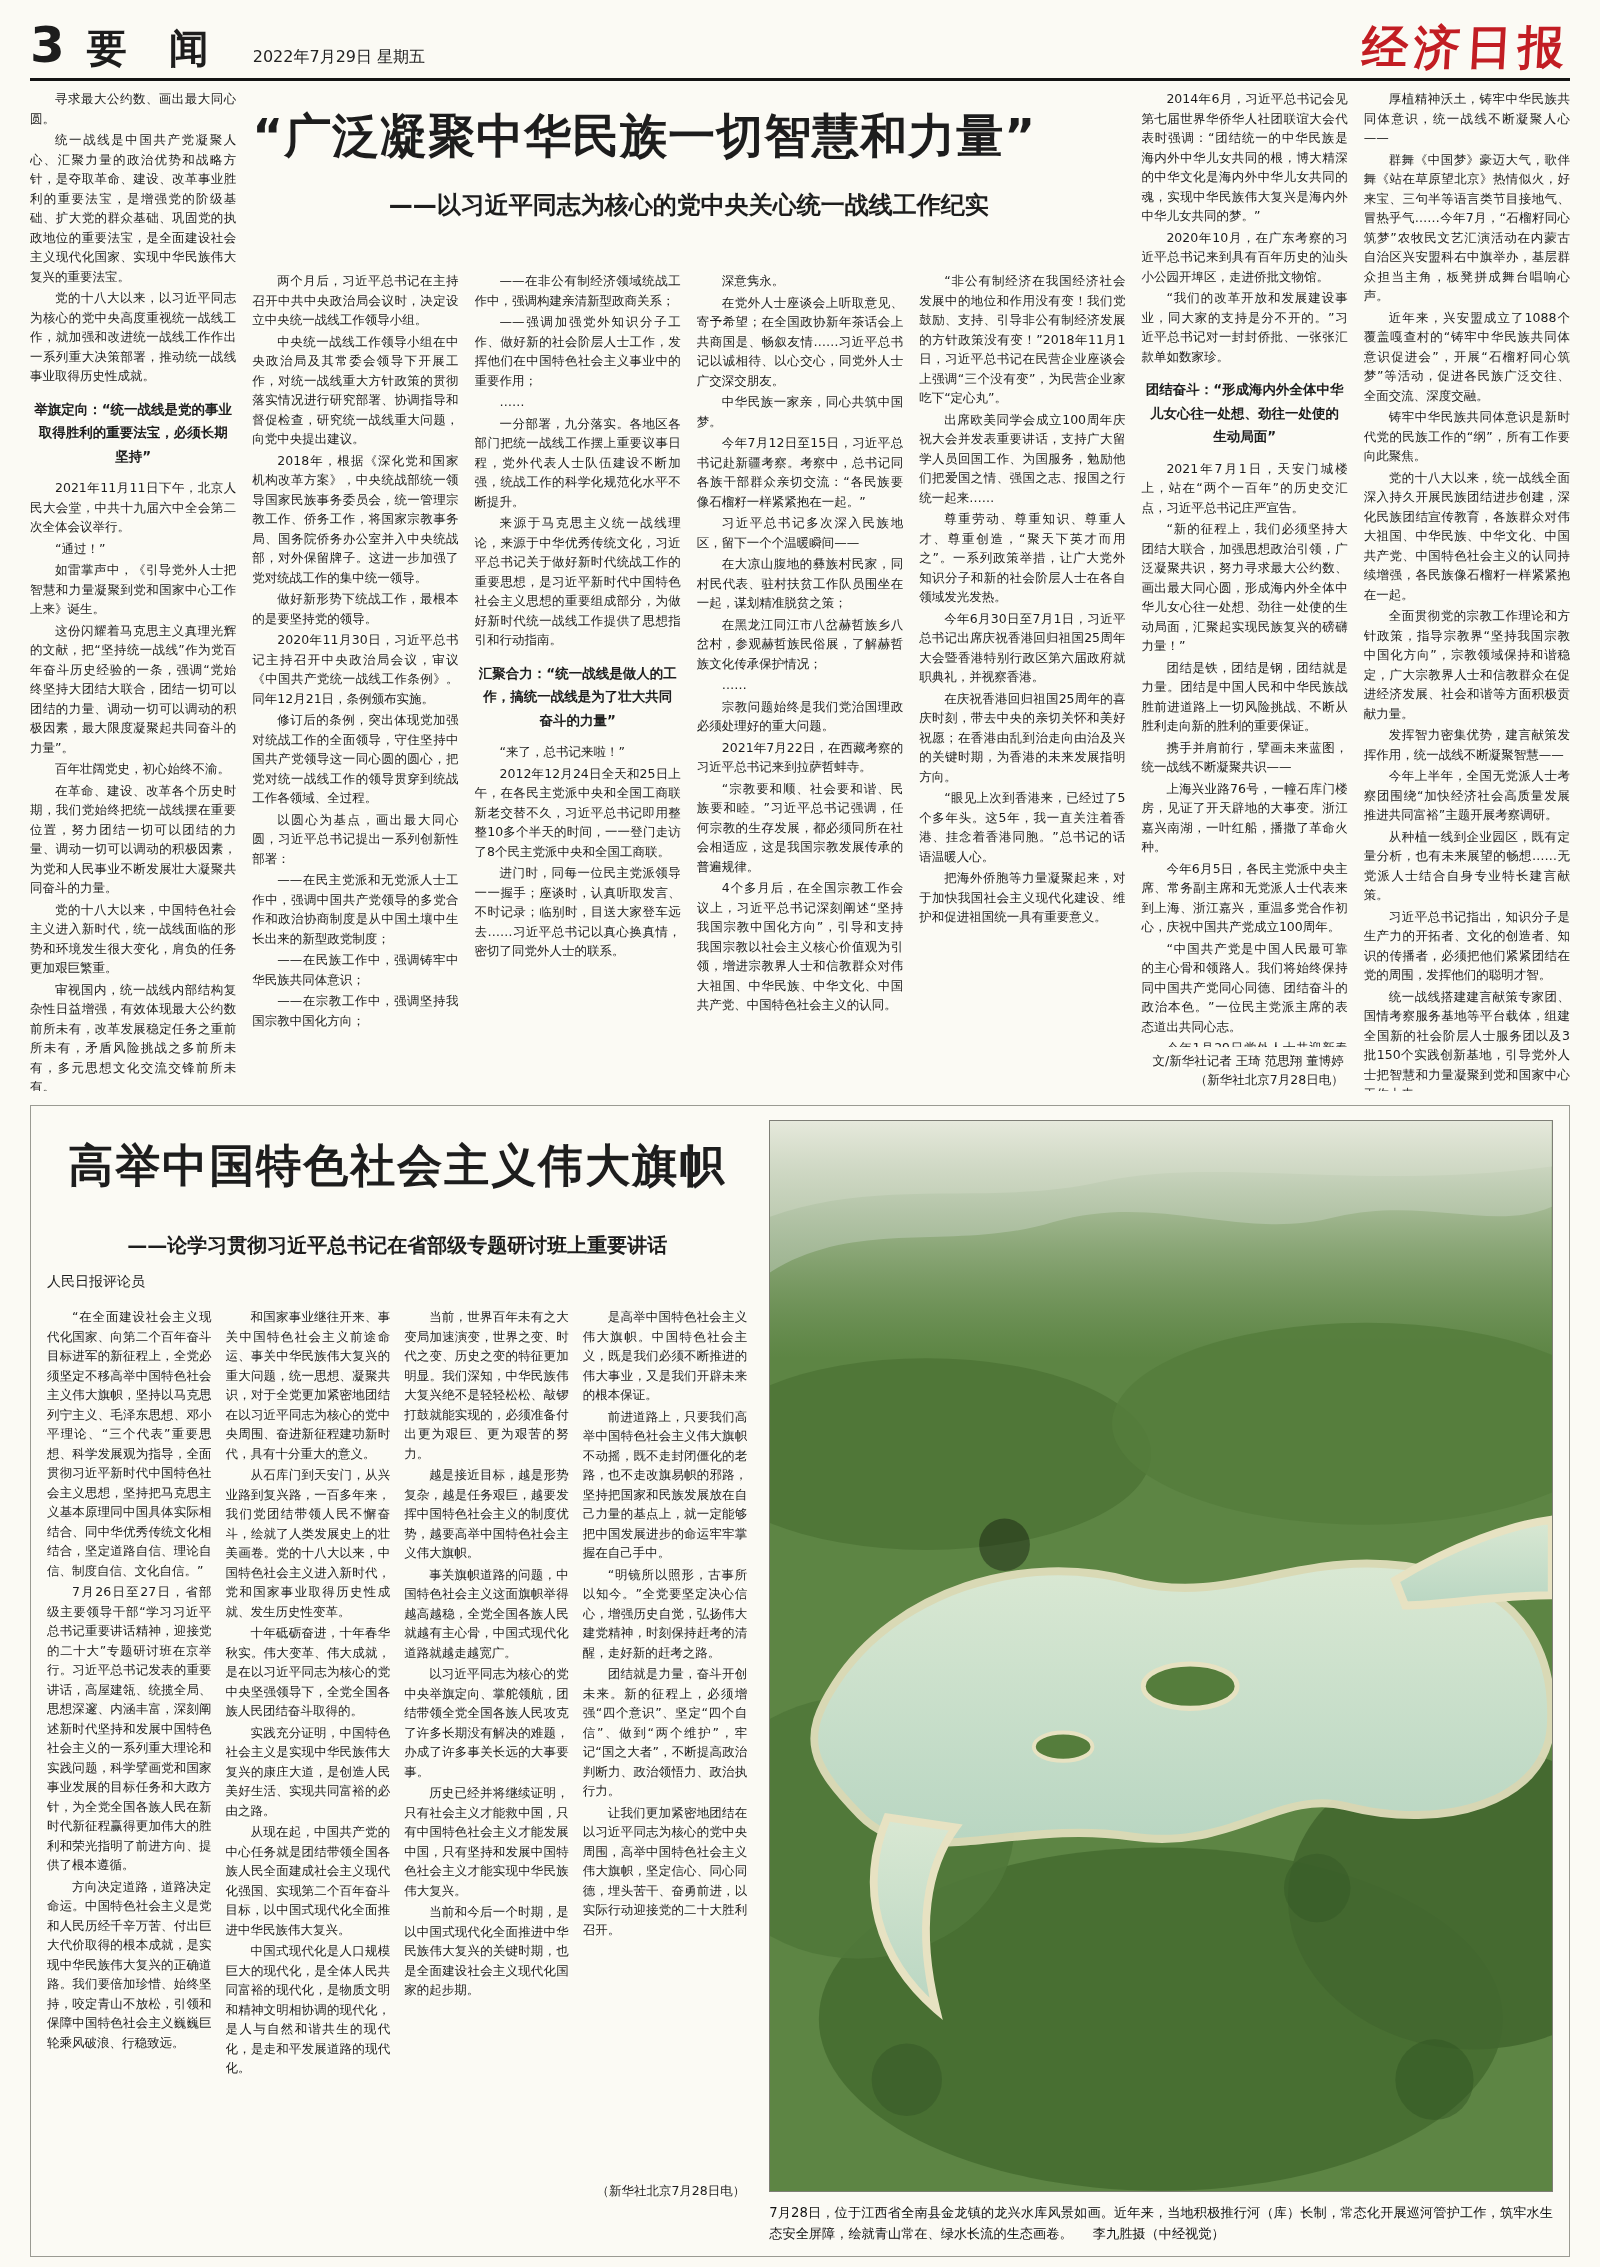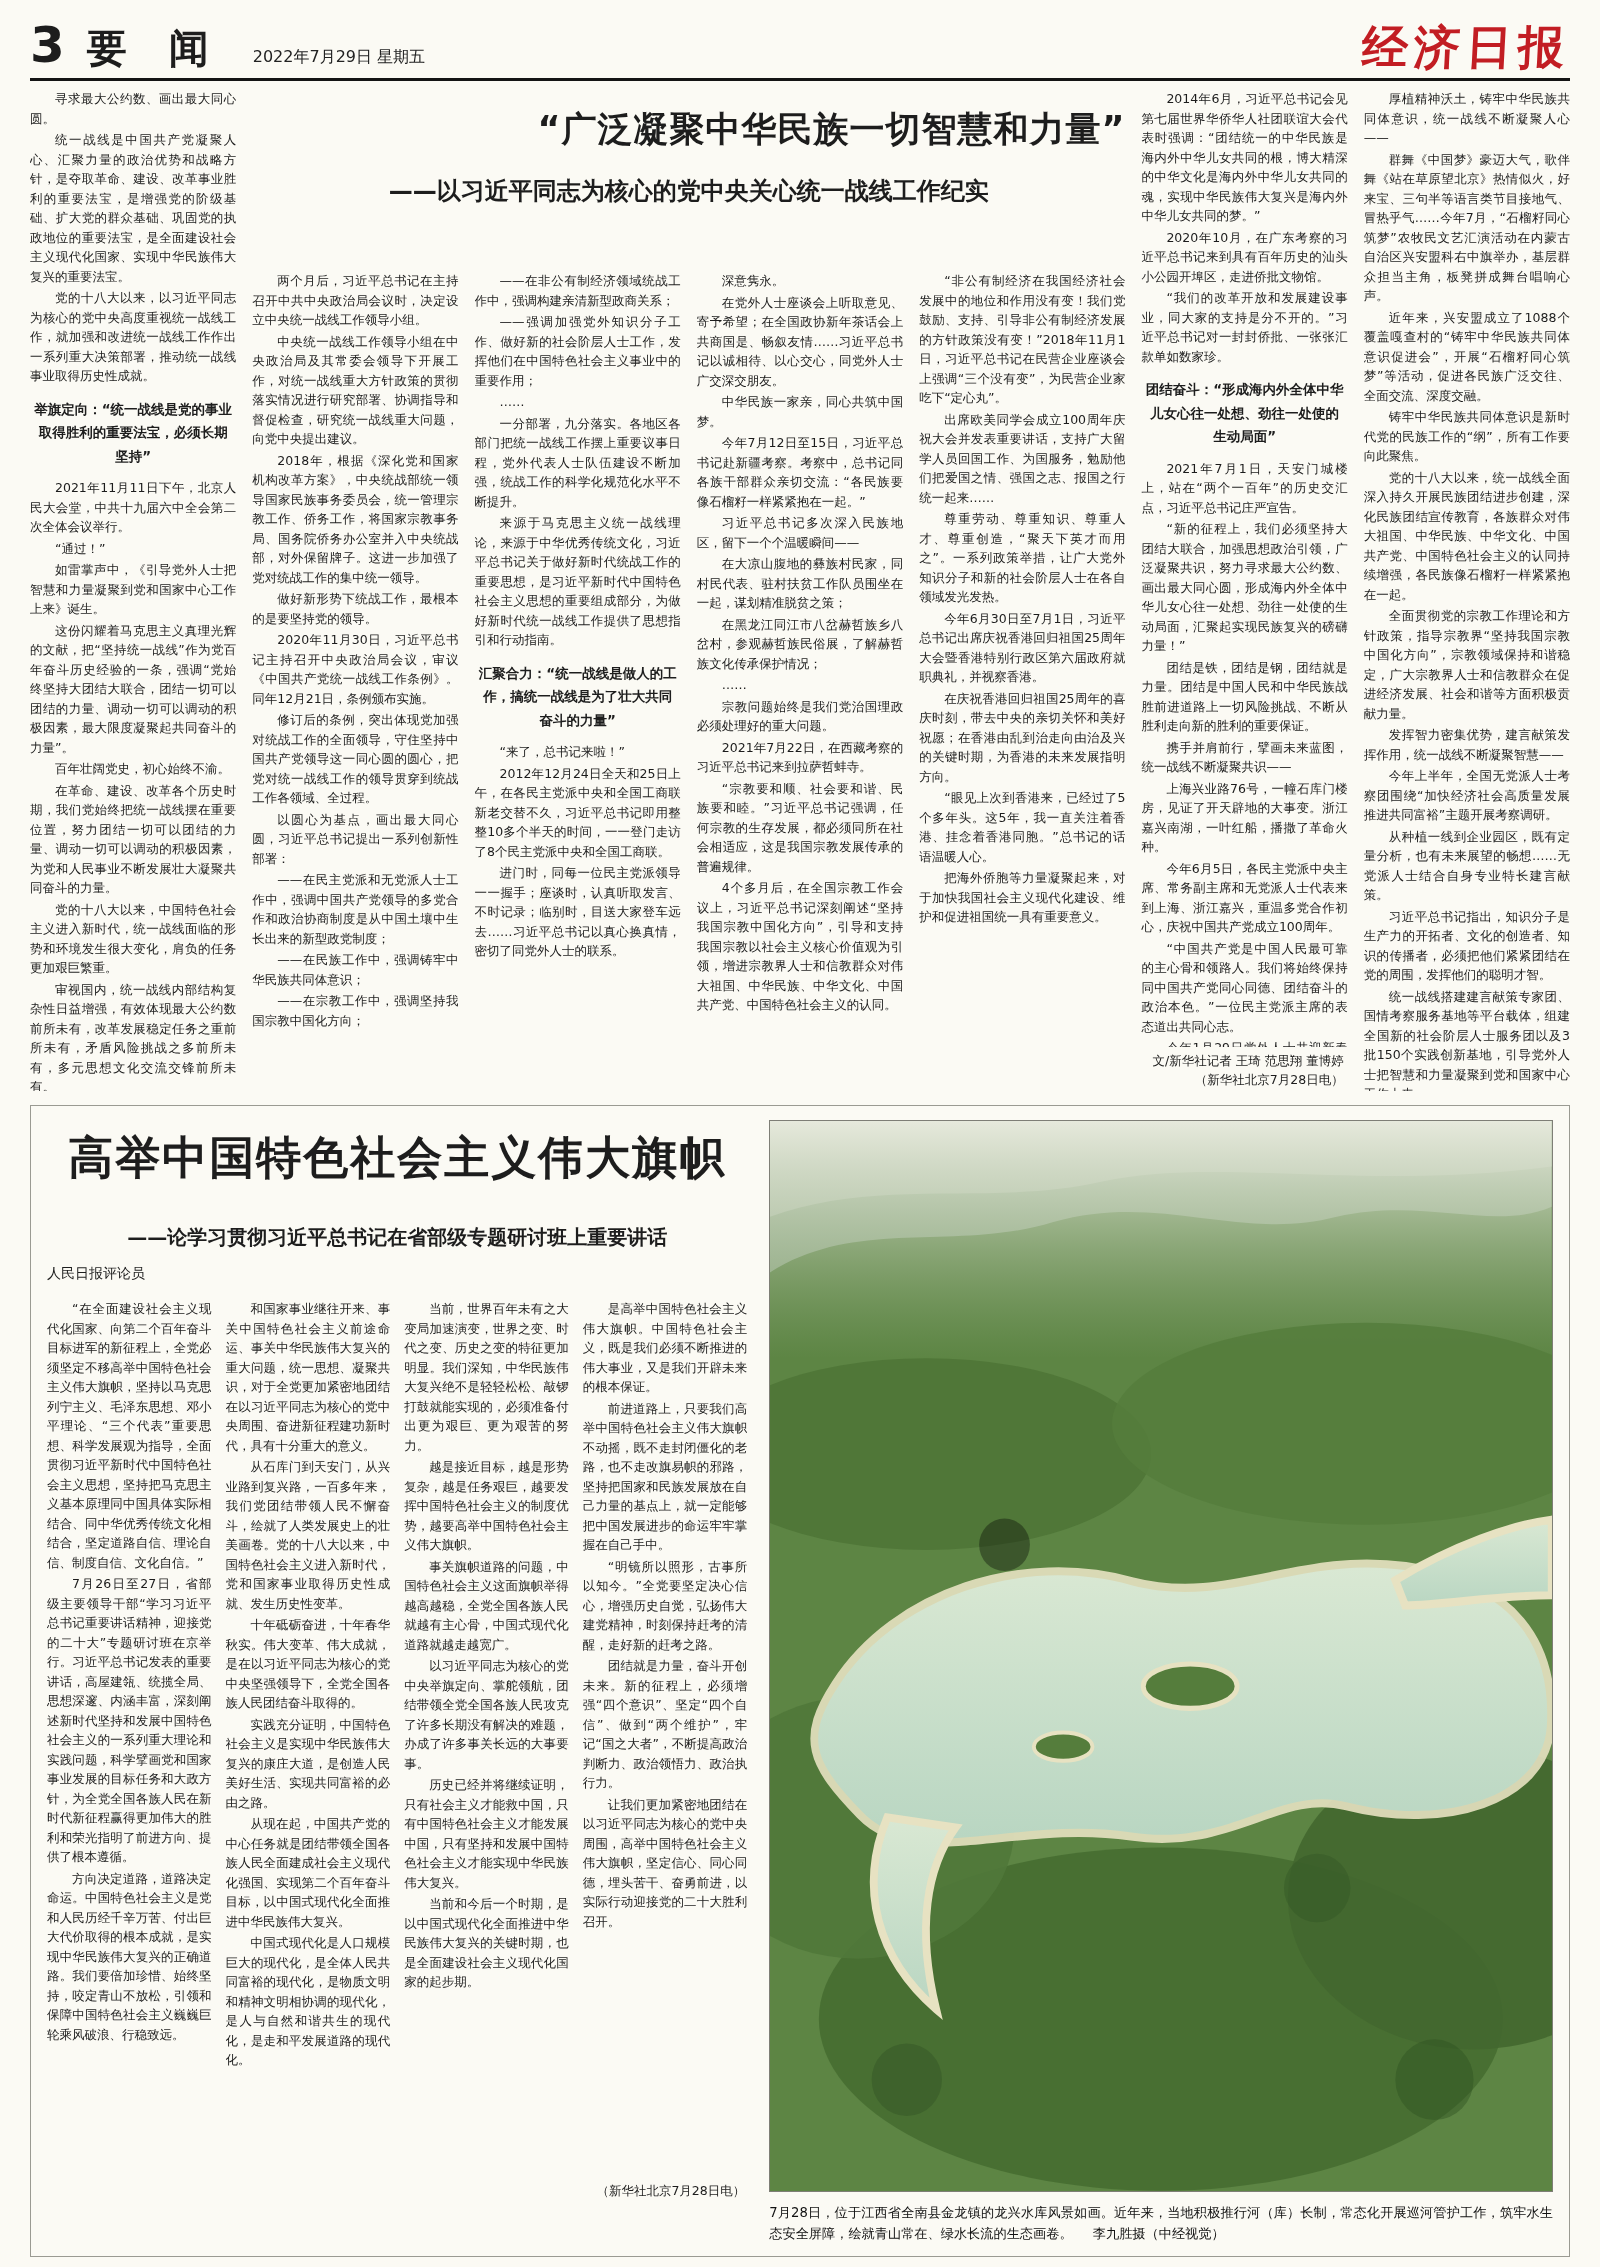--- a/index.html
+++ b/index.html
@@ -14,38 +14,38 @@
   .sect { font-size:40px; font-weight:900; letter-spacing:14px; margin-left:22px; line-height:1; }
   .hdate { font-size:16px; margin-left:30px; color:#222; }
   .brand { font-family:"DejaVu Serif","Liberation Serif",serif; font-weight:bold; font-size:46px; line-height:1; letter-spacing:6px; color:#c21d23; transform:skewX(-3deg); }
   .rule { border-top:3px solid #141414; margin-top:8px; }
 
   
   .main-grid { display:grid; grid-template-columns:repeat(7,1fr); grid-template-rows:182px 1fr; column-gap:16px; height:1002px; margin-top:8px; }
   .mcol { overflow:hidden; }
   .c1 { grid-column:1; grid-row:1/3; }
   .headline-block { grid-column:2/6; grid-row:1; padding-top:20px; }
-  .headline-block h1 { font-size:35px; font-weight:900; text-align:right; letter-spacing:1px; line-height:1.15; }
+  .headline-block h1 { font-size:47px; font-weight:900; text-align:left; letter-spacing:1px; line-height:1.15; }
   .headline-block h2 { font-size:24px; font-weight:700; text-align:center; margin-top:26px; }
   .c2 { grid-column:2; grid-row:2; } .c3 { grid-column:3; grid-row:2; }
   .c4 { grid-column:4; grid-row:2; } .c5 { grid-column:5; grid-row:2; }
   .c6 { grid-column:6; grid-row:1/3; display:flex; flex-direction:column; }
   .c6 .blocks { flex:1 1 auto; overflow:hidden; }
   .c7 { grid-column:7; grid-row:1/3; }
 
   .para { font-size:12.5px; line-height:1.56; text-align:justify; text-indent:2em; margin-bottom:2px; color:#1c1c1c; }
   .inset-head { font-size:13.5px; font-weight:700; line-height:1.75; text-align:center; padding:10px 4px; }
   .m-by, .b-credit { font-size:12.5px; text-align:right; padding-right:4px; }
   .m-by { padding-top:6px; }
   .m-credit { font-size:12.5px; text-align:right; padding:2px 4px 2px 0; }
 
   
   .bottom { margin-top:14px; border:1px solid #9a9a92; height:1152px; padding:14px 16px 12px; display:grid; grid-template-columns:46.5% 1fr; column-gap:22px; }
   .bleft { display:flex; flex-direction:column; min-height:0; }
-  .bleft h1 { font-size:45px; font-weight:900; text-align:center; letter-spacing:2px; margin-top:8px; }
+  .bleft h1 { font-size:45px; font-weight:900; text-align:center; letter-spacing:2px; margin-top:16px; }
   .bleft h2 { font-size:20px; font-weight:700; text-align:center; margin-top:36px; }
   .bby { text-align:left; font-size:14px; margin-top:14px; }
   .bcols { flex:1; min-height:0; display:grid; grid-template-columns:repeat(4,1fr); column-gap:14px; margin-top:16px; }
   .bcol { overflow:hidden; }
   .bc4 { display:flex; flex-direction:column; }
   .bc4 .blocks { flex:1 1 auto; overflow:hidden; }
   .bc4 .b-credit { padding:8px 2px 44px 0; }
 
   .bright { display:flex; flex-direction:column; min-height:0; }
   .photo { flex:1; min-height:0; position:relative; border:1px solid #7e7e76; background:#5d8544; }

